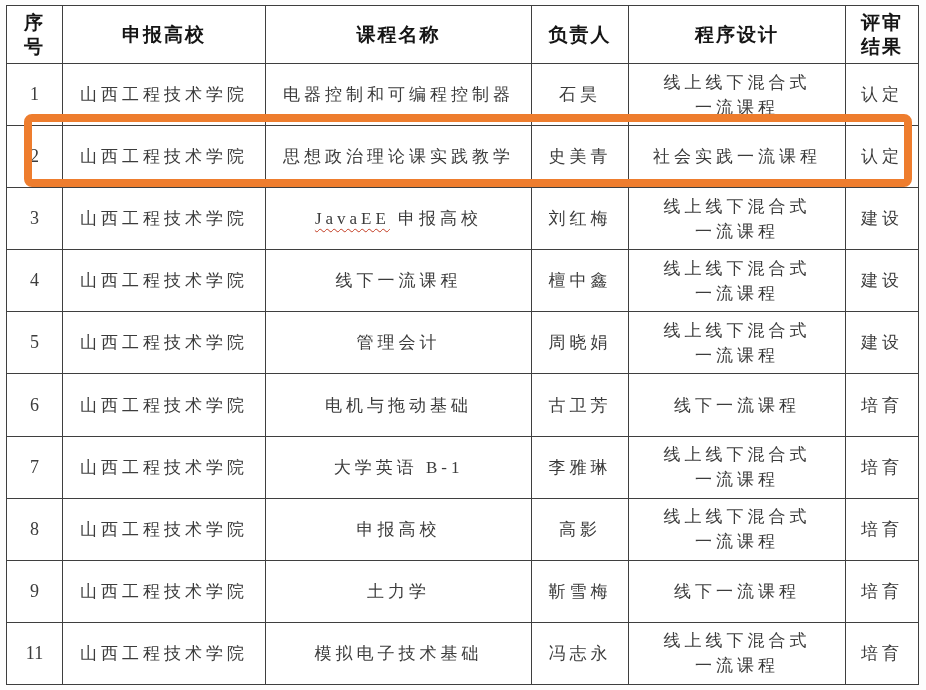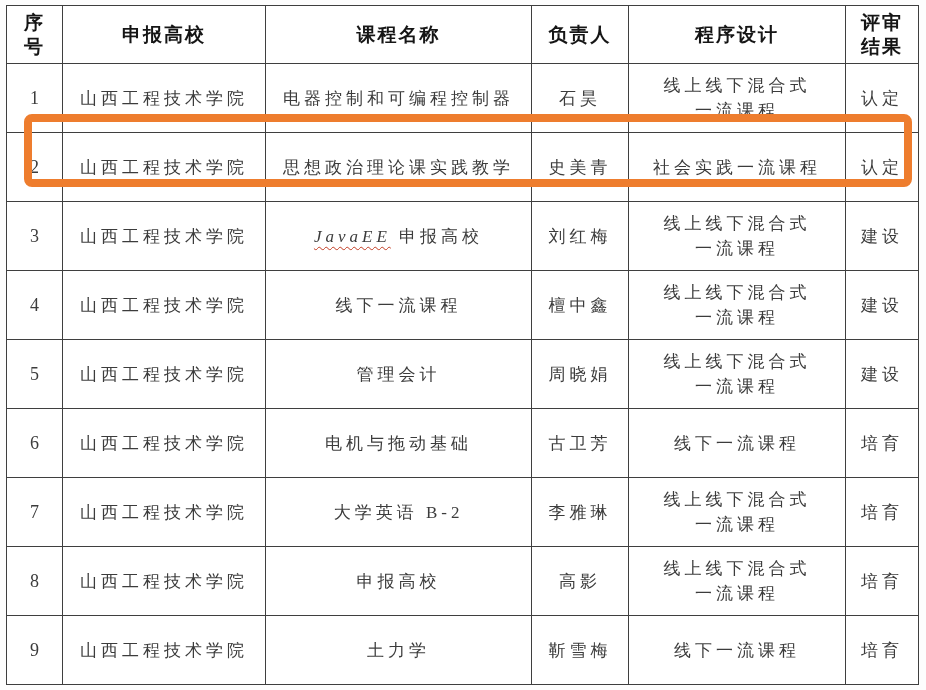--- a/index.html
+++ b/index.html
@@ -57,21 +57,20 @@
   thead tr { height: 58px; }
   tbody tr { height: 56px; }
 
   
   .misspell {
     text-decoration: underline;
     text-decoration-style: wavy;
     text-decoration-color: #c23b22;
     text-decoration-thickness: 1px;
     text-underline-offset: 4px;
-    font-style: italic;
   }
 
   
   .highlight-box {
     position: absolute;
     left: 24px;
     top: 114px;
     width: 888px;
     height: 73px;
     border: 8px solid #ee7d2e;
@@ -155,21 +154,21 @@
         <td class="c-no">6</td>
         <td class="c-school">山西工程技术学院</td>
         <td class="c-course">电机与拖动基础</td>
         <td class="c-leader">古卫芳</td>
         <td class="c-cat">线下一流课程</td>
         <td class="c-result">培育</td>
       </tr>
       <tr>
         <td class="c-no">7</td>
         <td class="c-school">山西工程技术学院</td>
-        <td class="c-course">大学英语 B-2</td>
+        <td class="c-course">大学英语 B-1</td>
         <td class="c-leader">李雅琳</td>
         <td class="c-cat">线上线下混合式
 一流课程</td>
         <td class="c-result">培育</td>
       </tr>
       <tr>
         <td class="c-no">8</td>
         <td class="c-school">山西工程技术学院</td>
         <td class="c-course">申报高校</td>
         <td class="c-leader">高影</td>
@@ -178,18 +177,27 @@
         <td class="c-result">培育</td>
       </tr>
       <tr>
         <td class="c-no">9</td>
         <td class="c-school">山西工程技术学院</td>
         <td class="c-course">土力学</td>
         <td class="c-leader">靳雪梅</td>
         <td class="c-cat">线下一流课程</td>
         <td class="c-result">培育</td>
       </tr>
+      <tr>
+        <td class="c-no">11</td>
+        <td class="c-school">山西工程技术学院</td>
+        <td class="c-course">模拟电子技术基础</td>
+        <td class="c-leader">冯志永</td>
+        <td class="c-cat">线上线下混合式
+一流课程</td>
+        <td class="c-result">培育</td>
+      </tr>
     </tbody>
   </table>
 
   <div class="highlight-box"></div>
 
 </div>
 
 </body></html>

